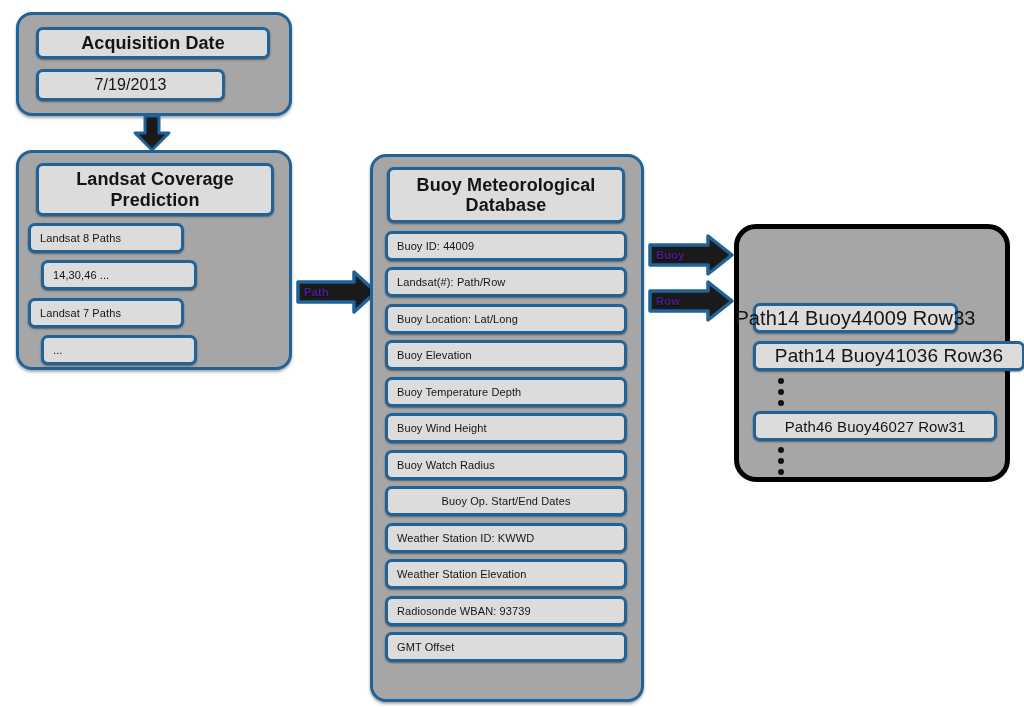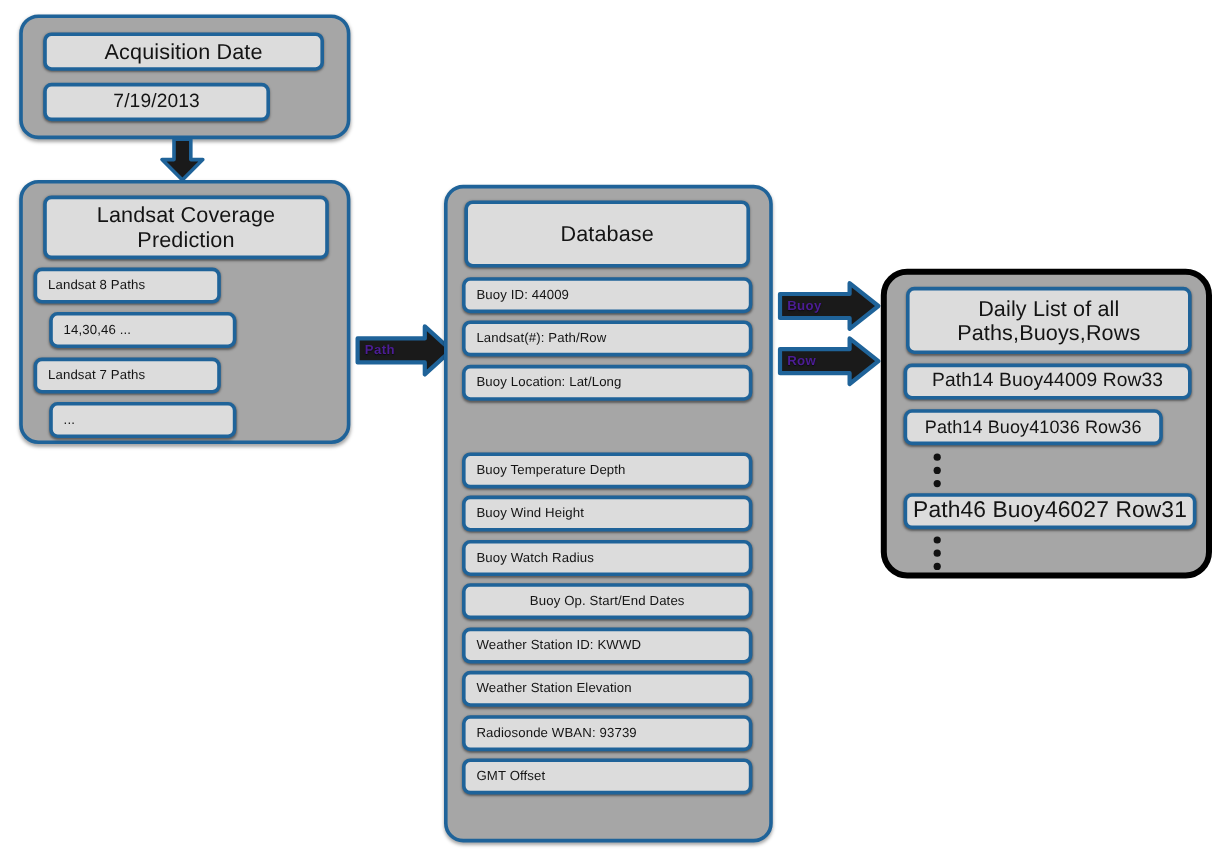--- a/index.html
+++ b/index.html
@@ -49,21 +49,21 @@
     letter-spacing: 0.1px;
     display: flex;
     align-items: center;
     padding: 0 9px;
     box-shadow: 0 1px 2px rgba(0,0,0,0.45);
     white-space: nowrap;
   }
   .item.title {
     justify-content: center;
     text-align: center;
-    font-weight: normal;
+    font-weight: bold;
     font-size: 18px;
     line-height: 1.12;
     display: flex;
     flex-direction: column;
     padding: 0 6px;
   }
   .item.title span { display: block; }
   .item.centered {
     justify-content: center;
     text-align: center;
@@ -152,31 +152,35 @@
 
   <div class="arrow-wrap" style="left:296px; top:270px; width:82px; height:44px;">
     <svg width="82" height="44" viewBox="0 0 82 44">
       <polygon points="2,12 58,12 58,2 80,22 58,42 58,32 2,32" fill="#1a1a1a" stroke="#1f6399" stroke-width="3.5" stroke-linejoin="round"></polygon>
     </svg>
     <div class="arrow-label">Path</div>
   </div>
 
   <div class="panel blue-edge" style="left:370px; top:154px; width:274px; height:548px;">
     <div class="item title" style="left:14px; top:10px; width:238px; height:56px;">
+      <span>Buoy Meteorological</span>
       <span>Database</span>
     </div>
 
     <div class="item" style="left:12px; top:74px; width:242px; height:30px;">
       <span>Buoy ID: 44009</span>
     </div>
     <div class="item" style="left:12px; top:110px; width:242px; height:30px;">
       <span>Landsat(#): Path/Row</span>
     </div>
     <div class="item" style="left:12px; top:147px; width:242px; height:30px;">
       <span>Buoy Location:  Lat/Long</span>
+    </div>
+    <div class="item" style="left:12px; top:183px; width:242px; height:30px;">
+      <span>Buoy Elevation</span>
     </div>
     <div class="item" style="left:12px; top:220px; width:242px; height:30px;">
       <span>Buoy Temperature  Depth</span>
     </div>
     <div class="item" style="left:12px; top:256px; width:242px; height:30px;">
       <span>Buoy Wind Height</span>
     </div>
     <div class="item" style="left:12px; top:293px; width:242px; height:30px;">
       <span>Buoy Watch Radius</span>
     </div>
@@ -205,39 +209,35 @@
   </div>
 
   <div class="arrow-wrap" style="left:648px; top:280px; width:86px; height:42px;">
     <svg width="86" height="42" viewBox="0 0 86 42">
       <polygon points="2,11 60,11 60,2 84,21 60,40 60,31 2,31" fill="#1a1a1a" stroke="#1f6399" stroke-width="3.5" stroke-linejoin="round"></polygon>
     </svg>
     <div class="arrow-label">Row</div>
   </div>
 
   <div class="panel black-edge" style="left:734px; top:224px; width:276px; height:258px;">
-    <div class="item title" style="left:16px; top:10px; width:238px; height:56px;">
-      <span>Daily List of all</span>
-      <span>Paths,Buoys,Rows</span>
-    </div>
-
-    <div class="item centered" style="left:14px; top:74px; width:240px; height:30px; font-size:16px;">
+
+    <div class="item centered" style="left:14px; top:74px; width:205px; height:30px; font-size:20px;">
       <span>Path14 Buoy44009 Row33</span>
     </div>
-    <div class="item centered" style="left:14px; top:112px; width:216px; height:30px; font-size:15px;">
+    <div class="item centered" style="left:14px; top:112px; width:272px; height:30px; font-size:19px;">
       <span>Path14 Buoy41036 Row36</span>
     </div>
 
     <div class="vdots" style="left:36px; top:149px; height:28px;">
       <i></i>
         <i></i>
         <i></i>
     </div>
 
-    <div class="item centered" style="left:14px; top:182px; width:244px; height:30px; font-size:19px;">
+    <div class="item centered" style="left:14px; top:182px; width:244px; height:30px; font-size:15px;">
       <span>Path46 Buoy46027 Row31</span>
     </div>
 
     <div class="vdots" style="left:36px; top:218px; height:28px;">
       <i></i>
         <i></i>
         <i></i>
     </div>
   </div>
 

